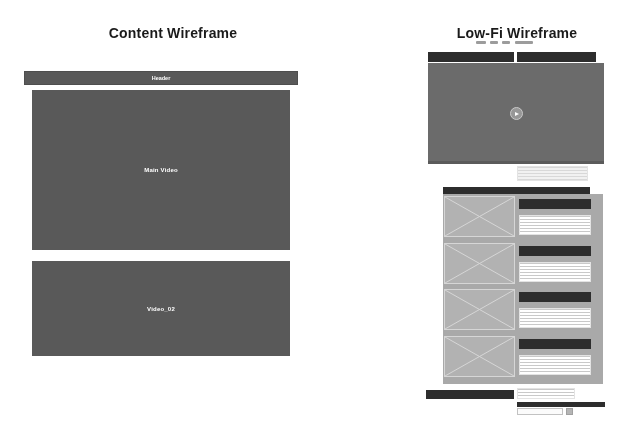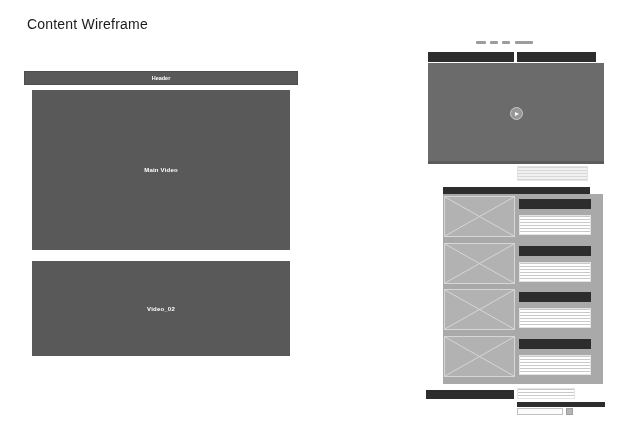--- a/index.html
+++ b/index.html
@@ -2,23 +2,23 @@
 <html style="--canvas-bg: #ffffff; --box-dark: #595959; --video-gray: #6b6b6b; --bar-dark: #2d2d2d; --panel-gray: #a9a9a9; --placeholder-gray: #b2b2b2; --placeholder-line: #d6d6d6; --dash-gray: #9c9c9c; --title-text: #1a1a1a; --label-text: #ffffff;"><head>
 <meta charset="utf-8">
 <style>
   html,body{margin:0;padding:0;background:#e8e8e8;}
   .canvas{
     position:relative;width:628px;height:431px;overflow:hidden;
     background:var(--canvas-bg,#fff);
     font-family:"Liberation Sans","DejaVu Sans",sans-serif;
   }
   .panel-title{
-    position:absolute;top:13px;margin:3px;
-    font-size:14px;font-weight:normal;letter-spacing:.2px;
-    color:var(--title-text,#1a1a1a);
+    position:absolute;top:13px;margin:12px;
+    font-size:14px;font-weight:bold;letter-spacing:.2px;
+    color:var(--title-text,#1a1a1a);text-align:center;
   }
   .panel-title.left{left:24px;width:274px;}
   .panel-title.right{left:417px;width:176px;}
 
   
   .header-bar{
     position:absolute;left:24px;top:71px;width:274px;height:14px;
     background:var(--box-dark,#595959);border:1px solid #4e4e4e;box-sizing:border-box;
     display:flex;align-items:center;justify-content:center;
   }
@@ -107,20 +107,21 @@
   </div>
 
   <div class="video-box main">
     <span>Main Video</span>
   </div>
 
   <div class="video-box second">
     <span>Video_02</span>
   </div>
 
+  <h1 class="panel-title right">Low-Fi Wireframe</h1>
 
   <div class="nav-dashes">
     <span class="dash d1"></span>
     <span class="dash d2"></span>
     <span class="dash d3"></span>
     <span class="dash d4"></span>
   </div>
 
   <div class="top-bar a"></div>
   <div class="top-bar b"></div>

